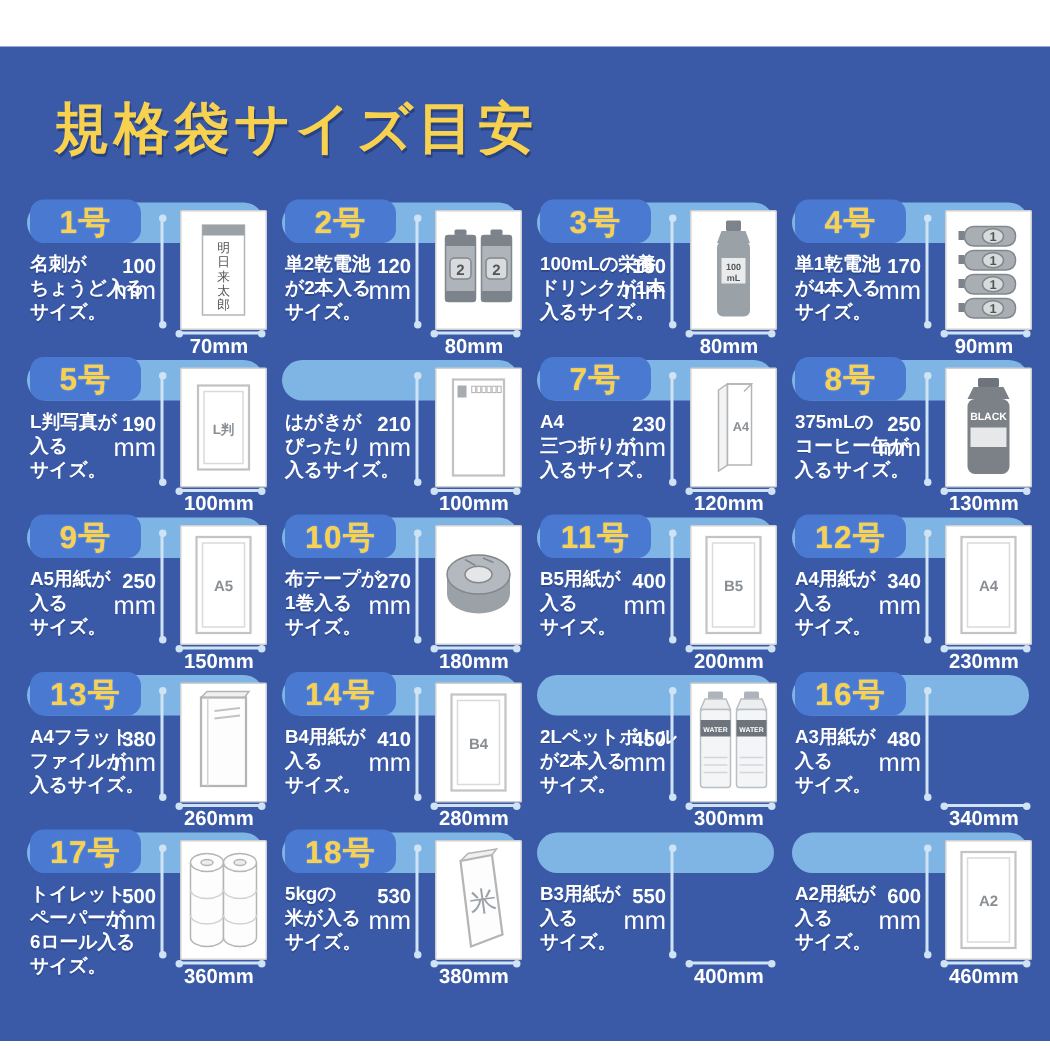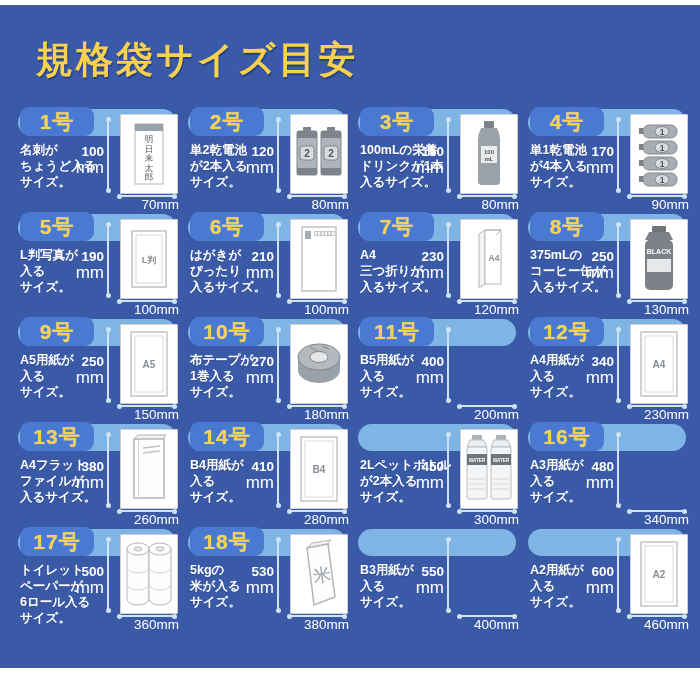--- a/index.html
+++ b/index.html
@@ -1,18 +1,18 @@
 <!DOCTYPE html>
 <html style="--panel-bg: #3A5AA8; --title-yellow: #F8D24E; --band-blue: #7EB5E5; --badge-blue: #4A79D2; --arrow-blue: #CFE3F4; --text-white: #FFFFFF; --illo-gray: #9AA1A7;"><head>
 <meta charset="utf-8">
 <style>
   html,body{margin:0;padding:0;background:#ffffff;width:700px;height:700px;overflow:hidden;
     font-family:"Liberation Sans","DejaVu Sans",sans-serif;}
   .page{position:relative;width:700px;height:700px;background:#ffffff;}
-  .panel{position:absolute;left:0;top:5px;width:700px;height:663px;background:var(--panel-bg,#3A5AA8);}
+  .panel{position:absolute;left:0;top:31px;width:700px;height:663px;background:var(--panel-bg,#3A5AA8);}
   .title{position:absolute;left:36px;top:30px;margin:0;color:var(--title-yellow,#F8D24E);
     font-size:37px;font-weight:800;letter-spacing:3px;
     text-shadow:1px 2px 0 rgba(20,35,80,.45);}
   .grid{position:absolute;left:18px;top:102px;display:grid;
     grid-template-columns:repeat(4,162px);grid-auto-rows:100px;column-gap:8px;row-gap:5px;}
   .cell{position:relative;width:162px;height:100px;}
   .band{position:absolute;left:0;top:2px;width:158px;height:27px;
     background:var(--band-blue,#7EB5E5);border-radius:14px;}
   .badge{position:absolute;left:2px;top:0;height:29px;min-width:52px;padding:0 11px;
     background:var(--badge-blue,#4A79D2);border-radius:9px;
@@ -31,22 +31,22 @@
     border-radius:50%;background:var(--arrow-blue,#CFE3F4);}
   .varrow::before{top:-2px;} .varrow::after{bottom:-2px;}
   .illo{position:absolute;right:2px;top:7px;width:56px;height:78px;background:#ffffff;
     border:1px solid #cfcfcf;border-radius:1px;}
   .illo-slot, .illo-slot svg{position:absolute;left:0;top:0;width:56px;height:78px;display:block;}
   .harrow{position:absolute;left:101px;top:88px;width:56px;height:2px;
     background:var(--arrow-blue,#CFE3F4);}
   .harrow::before,.harrow::after{content:'';position:absolute;top:-1.5px;width:5px;height:5px;
     border-radius:50%;background:var(--arrow-blue,#CFE3F4);}
   .harrow::before{left:-2px;} .harrow::after{right:-2px;}
-  .wlabel{position:absolute;left:95px;top:90px;width:66px;text-align:right;color:#fff;
-    font-weight:400;font-size:13.5px;}
+  .wlabel{position:absolute;left:95px;top:90px;width:66px;text-align:center;color:#fff;
+    font-weight:700;font-size:13.5px;}
 </style>
 </head>
 <body>
 
 <div class="page">
   <div class="panel">
     <h1 class="title">規格袋サイズ目安</h1>
     <div class="grid" id="grid">
   <div class="cell">
     <div class="band"></div>
@@ -202,23 +202,20 @@
                 <text x="28" y="43" font-size="9" font-weight="bold" fill="#8a8f94" text-anchor="middle">L判</text>
               </svg>
             </span>
     </div>
     <div class="harrow"></div>
     <div class="wlabel">100mm</div>
   </div>
 
   <div class="cell">
     <div class="band"></div>
-    <div class="badge">
-      <span>6号</span>
-    </div>
     <div class="desc">はがきが
 ぴったり
 入るサイズ。</div>
     <div class="hnum">
       <span>210</span>
       <span class="unit">mm</span>
     </div>
     <div class="varrow"></div>
     <div class="illo">
       <span class="illo-slot">
@@ -353,20 +350,29 @@
       <span>11号</span>
     </div>
     <div class="desc">B5用紙が
 入る
 サイズ。</div>
     <div class="hnum">
       <span>400</span>
       <span class="unit">mm</span>
     </div>
     <div class="varrow"></div>
+    <div class="illo">
+      <span class="illo-slot">
+              <svg viewBox="0 0 56 78" xmlns="http://www.w3.org/2000/svg">
+                <rect x="10" y="7" width="36" height="64" fill="#fff" stroke="#c4c4c4" stroke-width="1.5"></rect>
+                <rect x="14" y="11" width="28" height="56" fill="none" stroke="#dadada"></rect>
+                <text x="28" y="43" font-size="10" font-weight="bold" fill="#8a8f94" text-anchor="middle">B5</text>
+              </svg>
+            </span>
+    </div>
     <div class="harrow"></div>
     <div class="wlabel">200mm</div>
   </div>
 
   <div class="cell">
     <div class="band"></div>
     <div class="badge">
       <span>12号</span>
     </div>
     <div class="desc">A4用紙が

